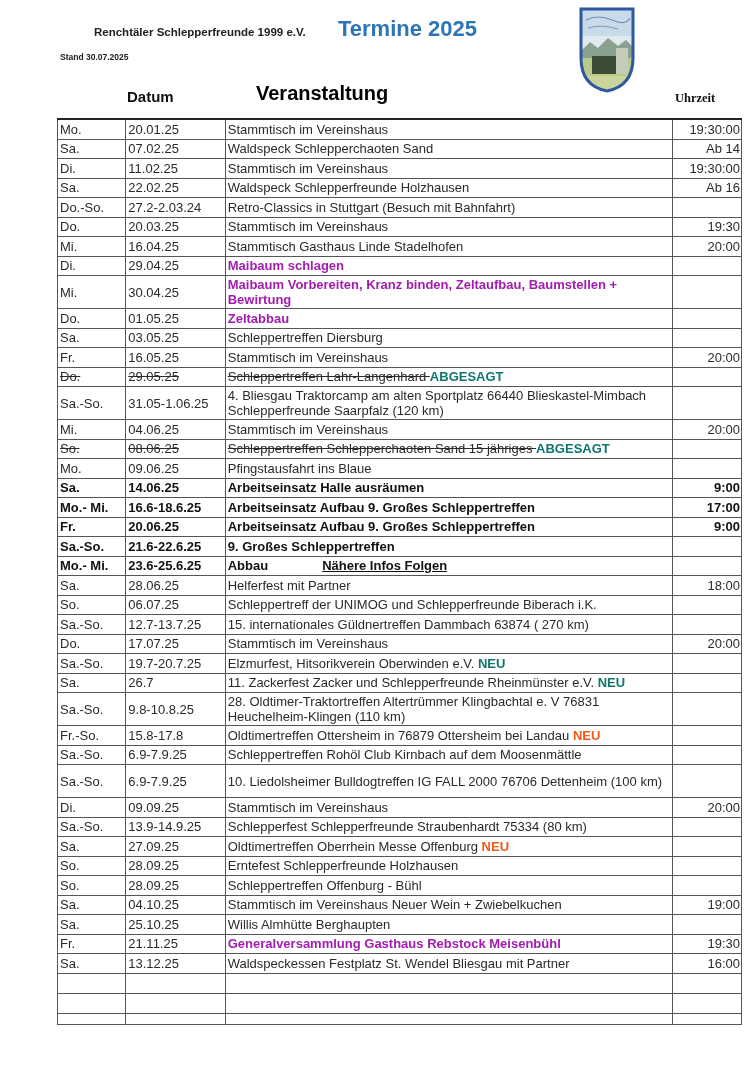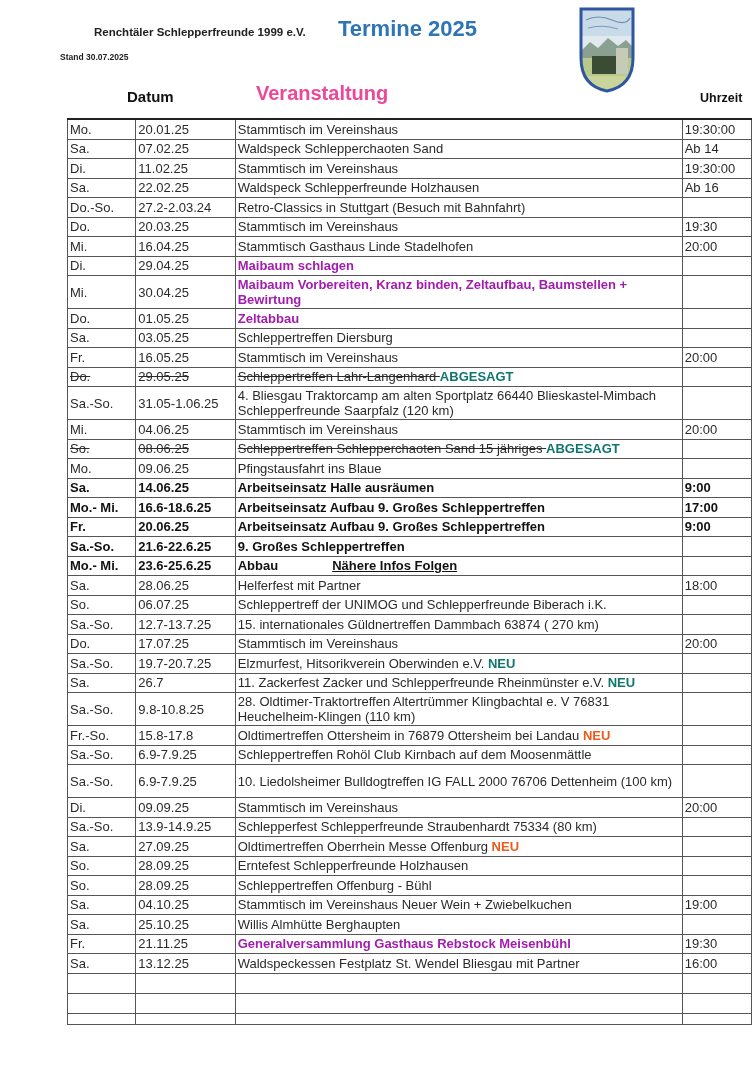--- a/index.html
+++ b/index.html
@@ -3,33 +3,33 @@
 <meta charset="utf-8">
 <style>
   html, body { margin: 0; padding: 0; background: #ffffff; }
   body { width: 753px; height: 1077px; position: relative; overflow: hidden;
          font-family: "Liberation Sans", sans-serif; color: #222; }
   .club { position: absolute; left: 60px; top: 26px; font-size: 11.5px; font-weight: bold; color: #222; padding-left: 34px; }
   .stand { position: absolute; left: 60px; top: 52px; font-size: 8.5px; font-weight: bold; color: #222; }
   .title { position: absolute; left: 338px; top: 16px; font-size: 22px; font-weight: bold; color: #2e75b6; }
   .logo { position: absolute; left: 578px; top: 6px; width: 58px; height: 88px; }
   .h-datum { position: absolute; left: 127px; top: 88px; font-size: 15px; font-weight: bold; color: #111; }
-  .h-veran { position: absolute; left: 256px; top: 82px; font-size: 20px; font-weight: bold; color: #ec4899; }
-  .h-uhr { position: absolute; left: 700px; top: 91px; font-size: 12.5px; font-weight: bold; color: #111; }
-
-  table.sched { position: absolute; left: 67px; top: 118px; width: 685px;
+  .h-veran { position: absolute; left: 256px; top: 82px; font-size: 20px; font-weight: bold; color: #000000; }
+  .h-uhr { position: absolute; left: 675px; top: 91px; font-size: 12.5px; font-weight: bold; color: #111; font-family: Liberation Serif, serif; }
+
+  table.sched { position: absolute; left: 57px; top: 118px; width: 685px;
                 border-collapse: collapse; table-layout: fixed; font-size: 13px; }
   table.sched td { border: 1px solid #555; padding: 0 1px 0 2px; height: 18.5px; line-height: 15px;
                    vertical-align: middle; white-space: nowrap; overflow: hidden; color: #2a2a2a; }
   table.sched tr:first-child td { border-top: 2px solid #222; }
   table.sched tr.tall td { height: 32px; white-space: normal; }
   td.c-day { width: 64px; }
   td.c-date { width: 95px; }
   td.c-event { width: 441px; }
-  td.c-time { width: 65px; text-align: left; }
+  td.c-time { width: 65px; text-align: right; }
   tr.bold td { font-weight: bold; color: #111; }
   .b { font-weight: bold; color: #a21caf; }
   .cancel { text-decoration: line-through; }
   .red { color: #0f766e; font-weight: bold; text-decoration: none; }
   .orange { color: #ef5a1a; font-weight: bold; }
   .u { text-decoration: underline; font-weight: bold; margin-left: 54px; }
   tr.empty td { height: 19px; }
   tr.note td { border-left: none; border-right: none; font-style: italic; font-size: 12.5px; height: 19px; }
   tr.last td { height: 10px; }
 </style>

